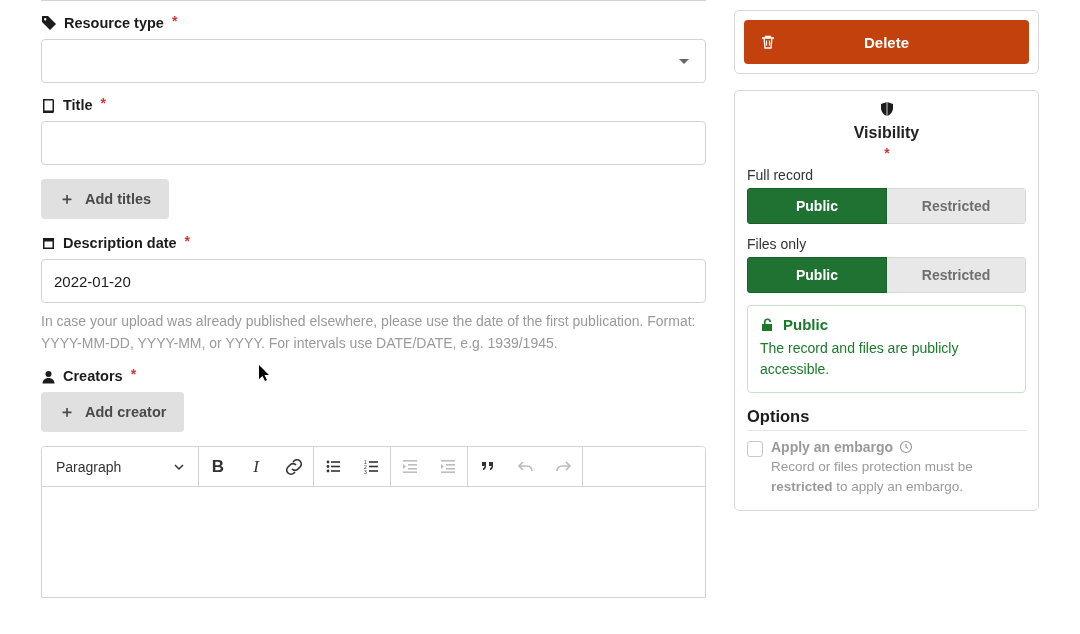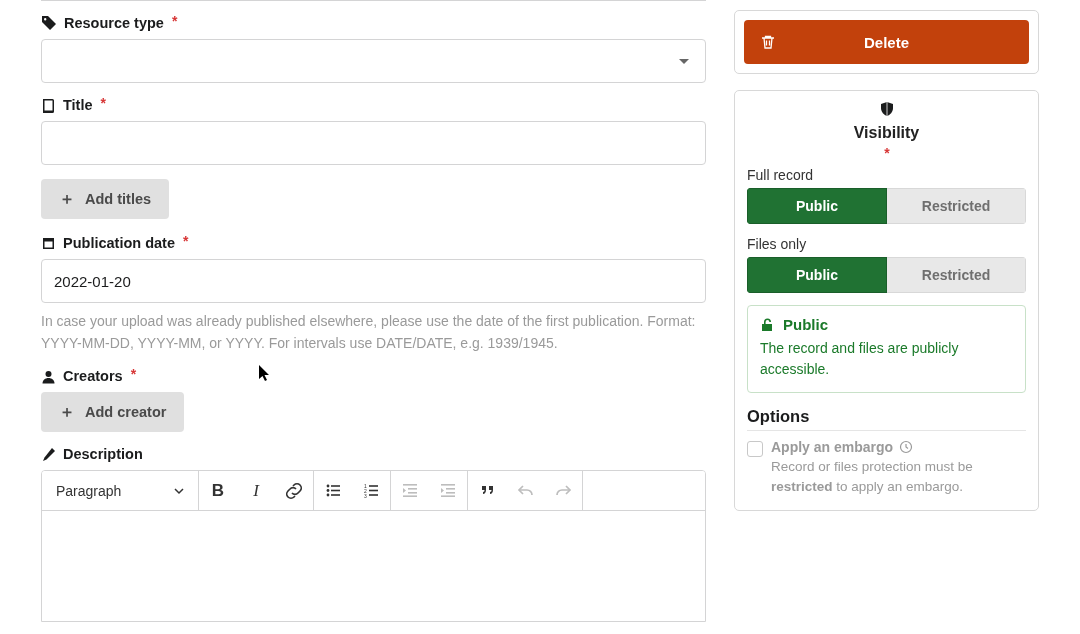--- a/index.html
+++ b/index.html
@@ -257,21 +257,21 @@
     </button>
 
     
     <div class="field" style="margin-top:16px">
       <div class="field-label">
         <span class="icon">
           <svg width="15" height="15" viewBox="0 0 15 15" fill="#1b1c1d">
               <path d="M2 2h11v11H2V2zm1.5 3.5v6h8v-6h-8z"></path>
             </svg>
         </span>
-        <span>Publication date</span>
+        <span>Description date</span>
         <span class="req">*</span>
       </div>
       <input class="input" type="text" value="2022-01-20" style="">
       <div class="help">In case your upload was already published elsewhere, please use the date of the first publication. Format: YYYY-MM-DD, YYYY-MM, or YYYY. For intervals use DATE/DATE, e.g. 1939/1945.</div>
     </div>
 
     
     <div class="field">
       <div class="field-label">
         <span class="icon">
@@ -284,28 +284,20 @@
         <span class="req">*</span>
       </div>
       <button class="btn-light">
         <span class="plus">＋</span>
         <span>Add creator</span>
       </button>
     </div>
 
     
     <div class="field">
-      <div class="field-label">
-        <span class="icon">
-          <svg width="15" height="15" viewBox="0 0 15 15" fill="#1b1c1d">
-              <path d="M11 1l3 3-8.5 8.5L2 14l1.5-3.5L11 1z"></path>
-            </svg>
-        </span>
-        <span>Description</span>
-      </div>
 
       <div class="editor">
         <div class="toolbar">
           <div class="tb-group">
             <div class="tb-heading">
               <span>Paragraph</span>
               <span>
                 <svg width="10" height="10" viewBox="0 0 10 10">
                     <path d="M1 3l4 4 4-4" stroke="#333" stroke-width="1.5" fill="none"></path>
                   </svg>

